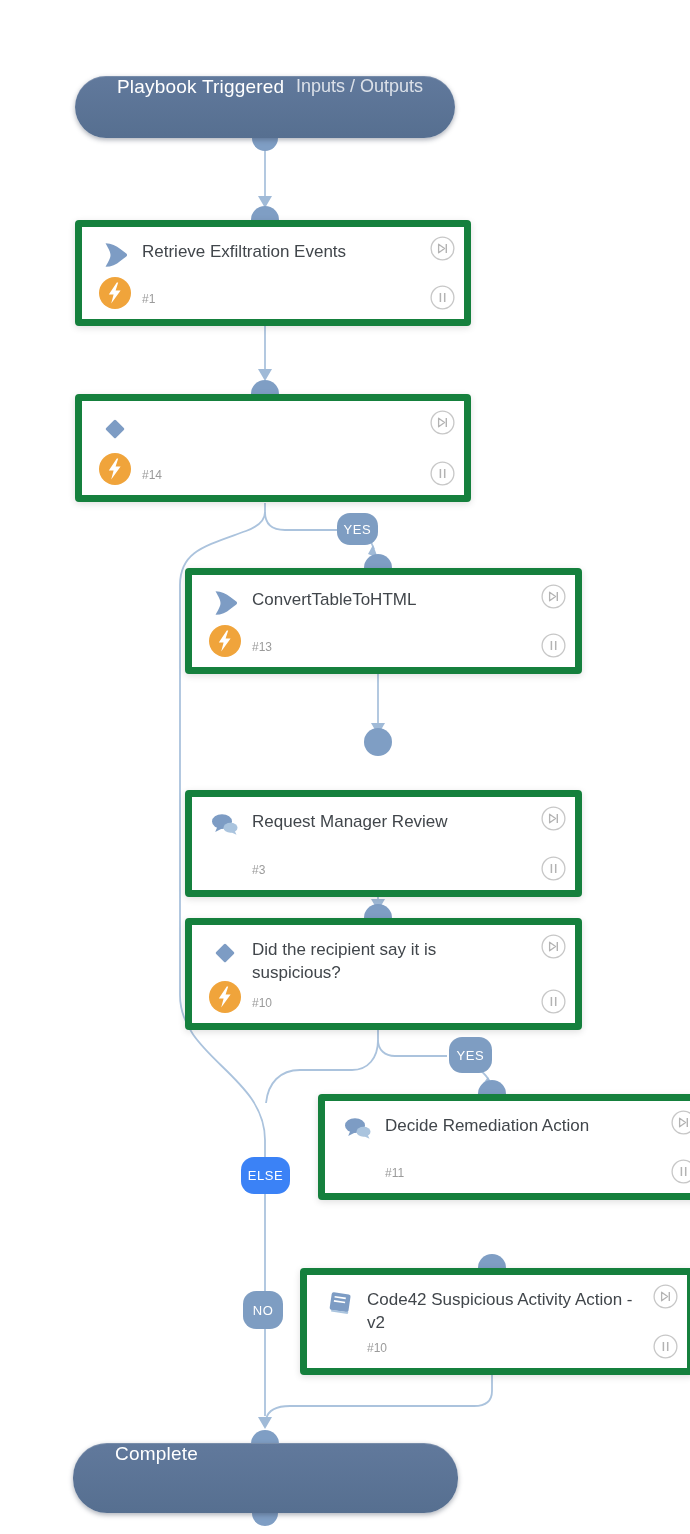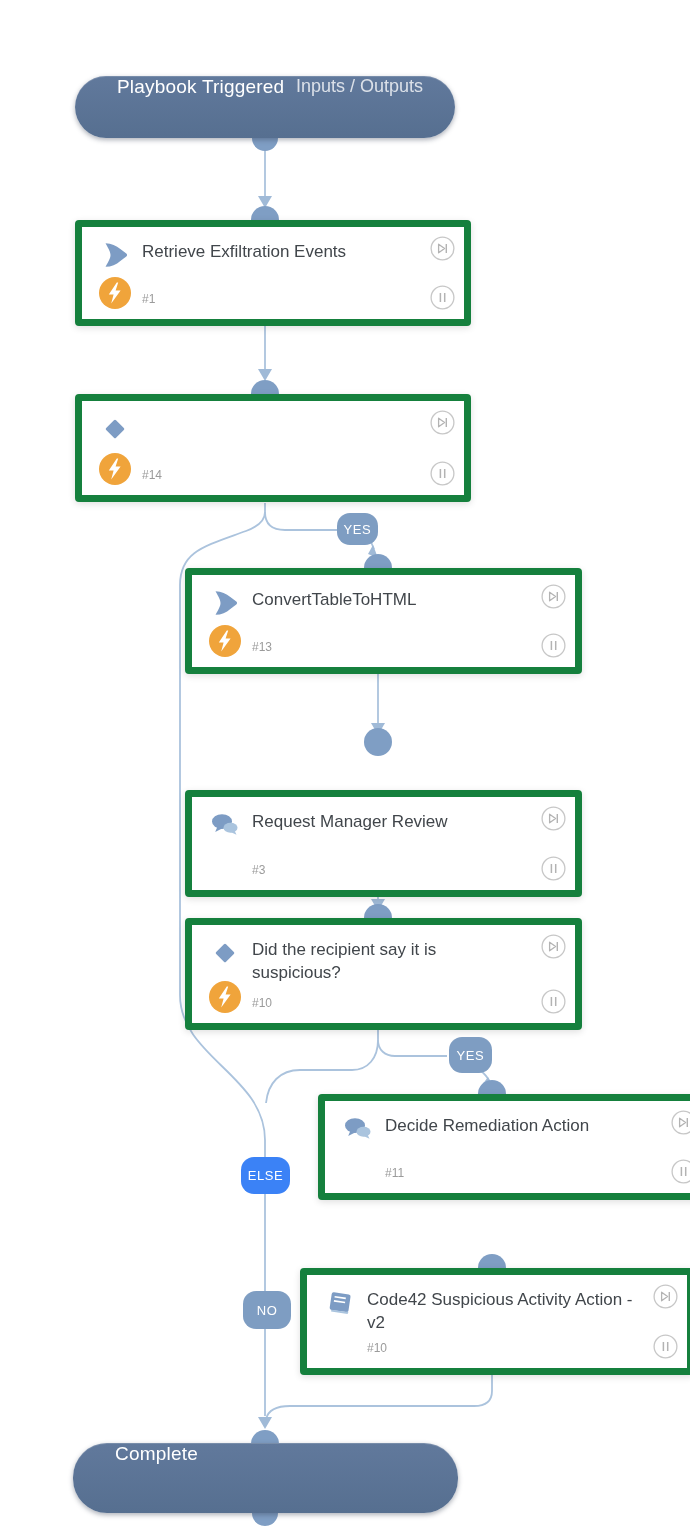--- a/index.html
+++ b/index.html
@@ -33,21 +33,21 @@
   .quick{position:absolute;left:16px;bottom:9px;width:34px;height:34px;}
   .ctl{position:absolute;right:9px;width:25px;height:25px;padding:0;border:0;background:transparent;cursor:pointer;}
   .ctl.top{top:9px;} .ctl.bot{bottom:9px;}
 
   
   .elabel{position:absolute;z-index:3;display:flex;align-items:center;justify-content:center;
           color:#fff;font-size:13px;letter-spacing:.6px;border-radius:13px;background:#7e9dc2;}
   .lyes1{left:337px;top:513px;width:41px;height:32px;}
   .lyes2{left:449px;top:1037px;width:43px;height:36px;}
   .lelse{left:241px;top:1157px;width:49px;height:37px;background:#3b82f6;}
-  .lno{left:243px;top:1291px;width:48px;height:38px;border-radius:13px;}
+  .lno{left:243px;top:1291px;width:40px;height:38px;border-radius:13px;}
 </style>
 </head>
 <body>
 
 <svg class="hiddefs" aria-hidden="true">
   <defs>
     <symbol id="i-chevron" viewBox="0 0 24 22">
       <path d="M4,1 C9,1 13,3 16.5,6 L21.3,9.5 C22.5,10.4 22.5,11.6 21.3,12.5 L16.5,16 C13,19 9,21 4,21 C7,15.5 8.2,13.4 8.2,11 C8.2,8.6 7,6.5 4,1 Z" fill="#7d9cc4"></path>
     </symbol>
     <symbol id="i-diamond" viewBox="0 0 26 26">

